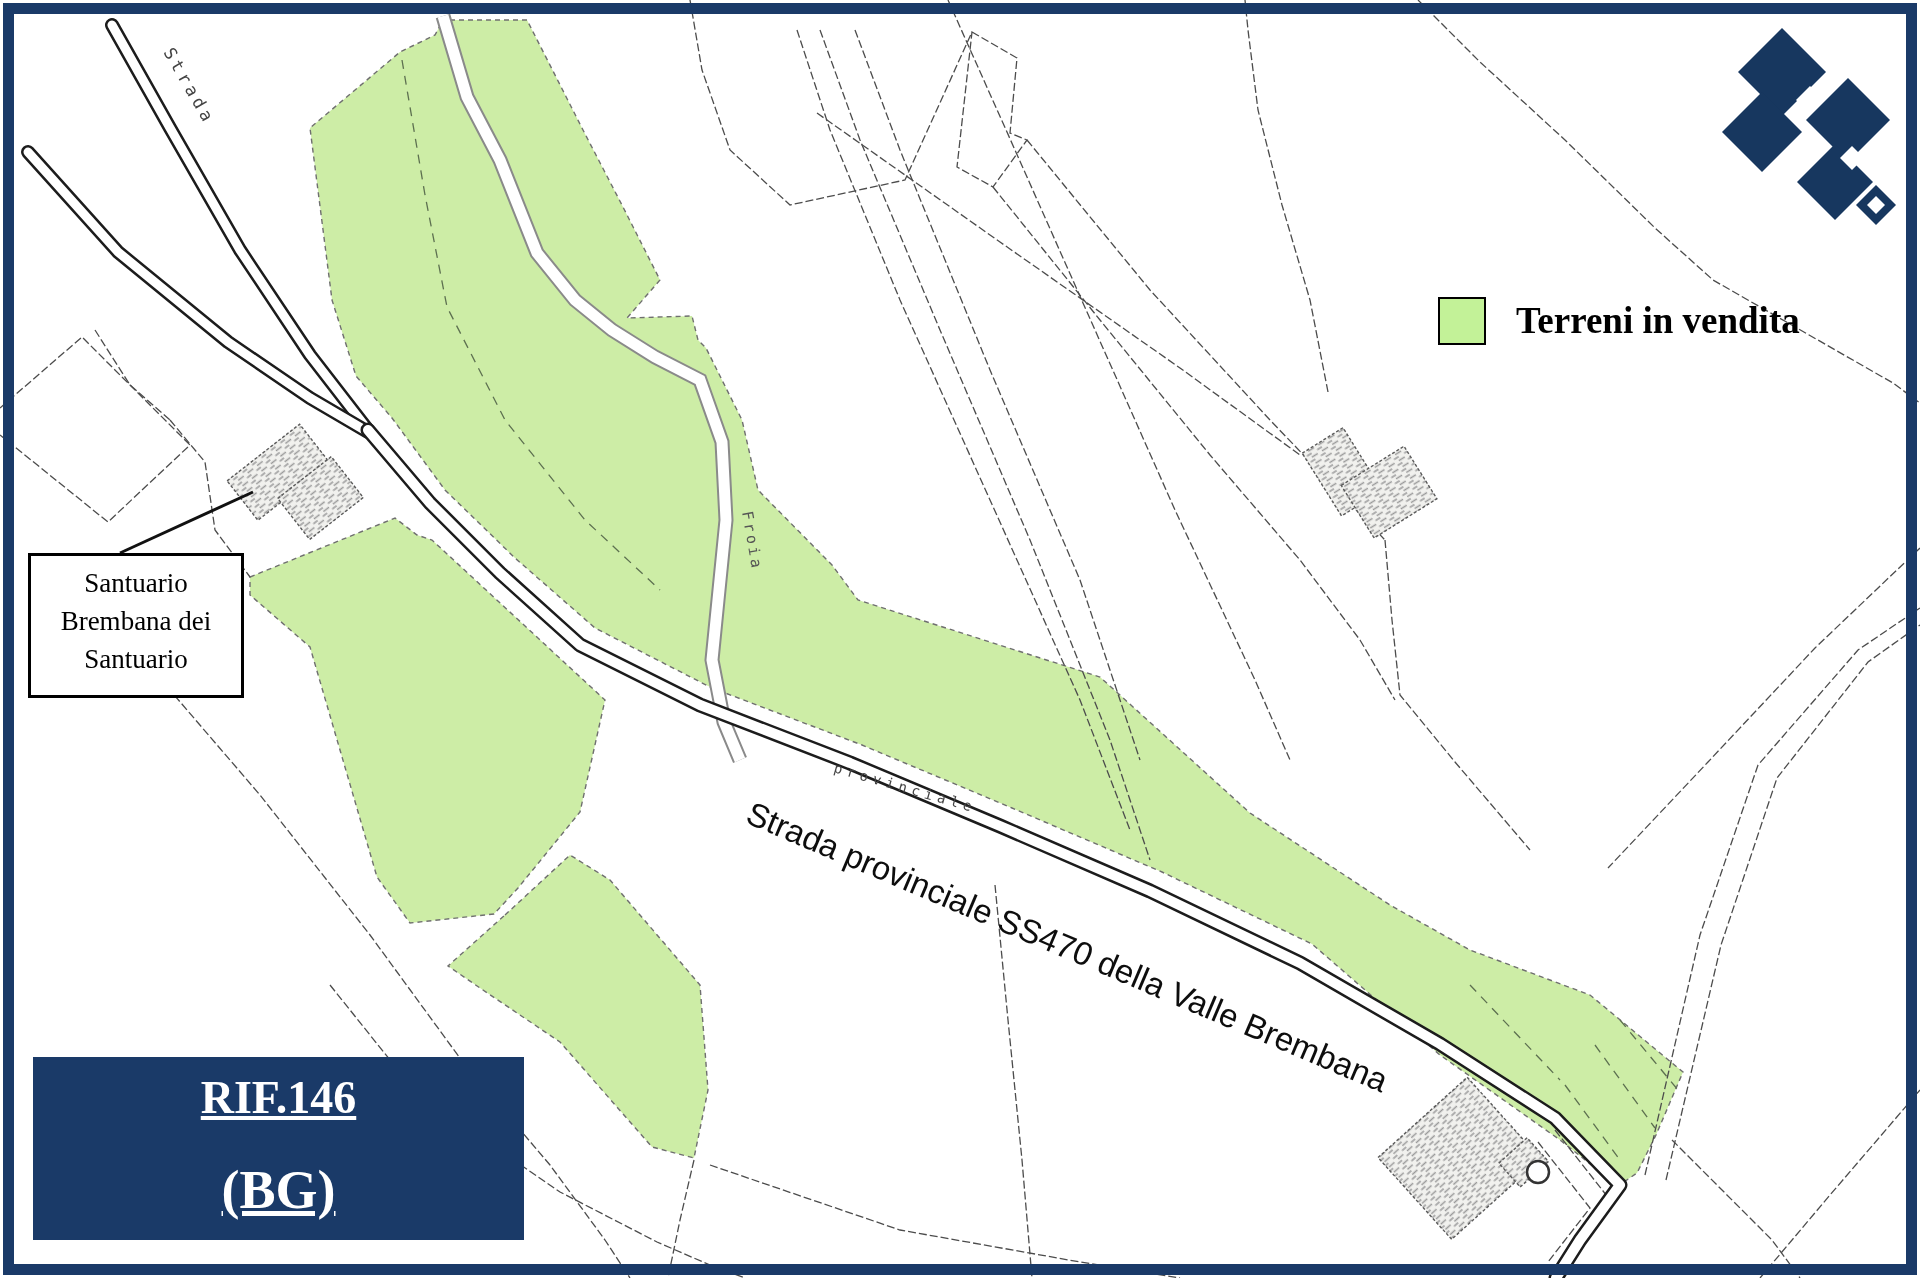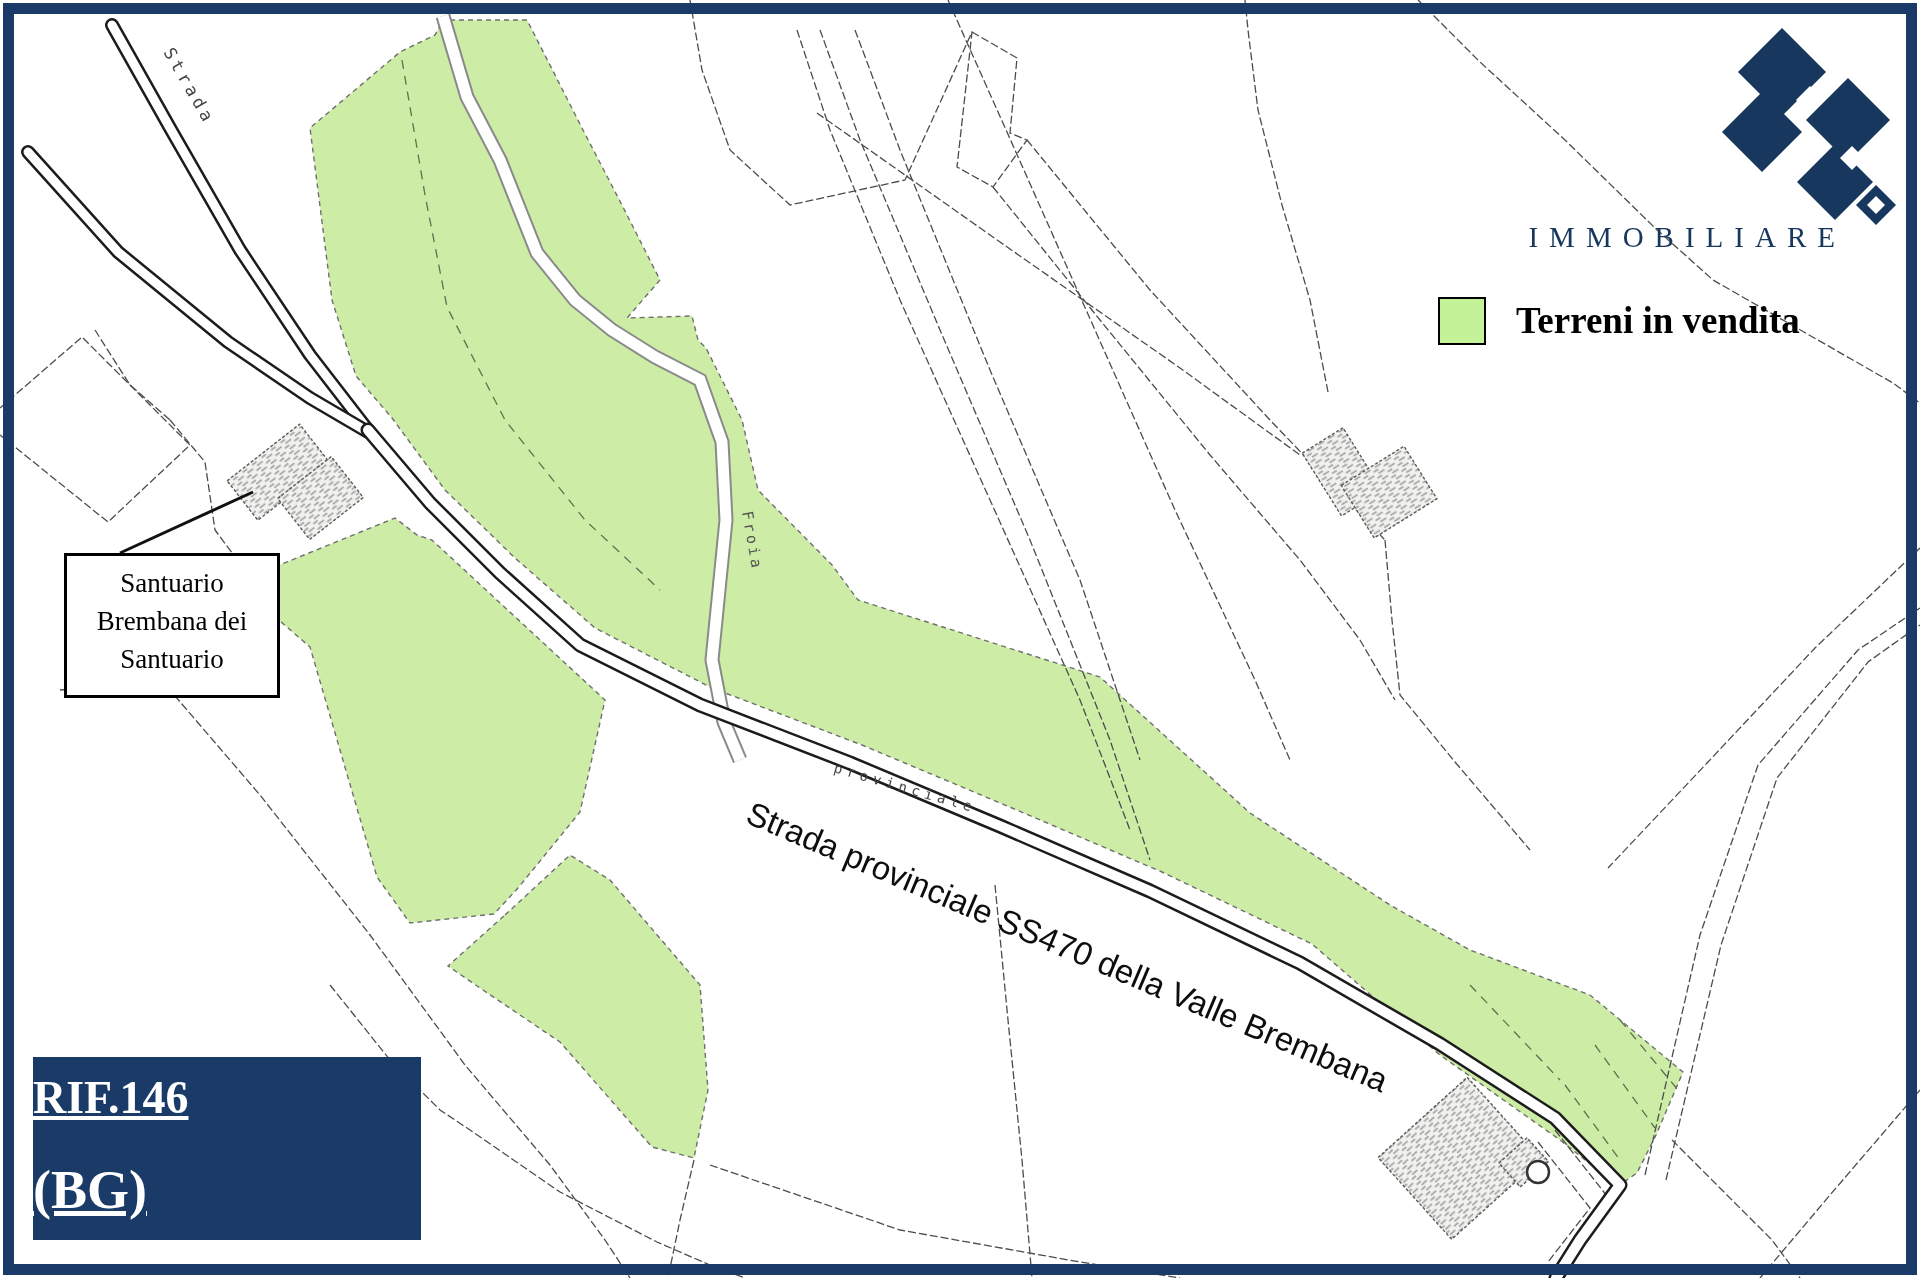--- a/index.html
+++ b/index.html
@@ -34,27 +34,26 @@
     margin-left:30px;font-size:37px;font-weight:bold;color:#000;
     font-family:"Liberation Serif",serif;line-height:48px;white-space:nowrap;
   }
 
   
   #annotation-box{
     position:absolute;left:28px;top:553px;width:210px;height:131px;z-index:3;
     background:#fff;border:3px solid #000;text-align:center;
     font-size:27px;line-height:38px;color:#000;padding-top:8px;
     font-family:"Liberation Serif",serif;
-    margin-left:36px;
   }
 
   
   #ref-box{
-    position:absolute;left:33px;top:1057px;width:388px;height:183px;z-index:3;
-    background:#1a3a68;color:#fff;
+    position:absolute;left:33px;top:1057px;width:491px;height:183px;z-index:3;
+    background:#1a3a68;color:#fff;text-align:center;
     font-family:"Liberation Serif",serif;font-weight:bold;
   }
   #ref-box .l1{font-size:46px;line-height:56px;margin-top:13px;text-decoration:underline;}
   #ref-box .l2{font-size:41px;line-height:56px;text-decoration:underline;}
   #ref-box .l3{font-size:54px;line-height:56px;text-decoration:underline;margin-top:36px;}
 </style>
 </head>
 <body>
 
 <div id="stage">
@@ -173,21 +172,20 @@
       <path d="M1797,182 L1835,144 L1873,182 L1835,220 Z"></path>
       <path d="M1856,205 L1876,185 L1896,205 L1876,225 Z"></path>
     </g>
     <g fill="#ffffff">
       <path d="M1796,100 L1810,86 L1824,100 L1810,114 Z"></path>
       <path d="M1785,150 L1798,137 L1811,150 L1798,163 Z"></path>
       <path d="M1840,158 L1852,146 L1864,158 L1852,170 Z"></path>
       <path d="M1867,205 L1876,196 L1885,205 L1876,214 Z"></path>
     </g>
   </svg>
-  <div id="brand-sub" style="color: rgb(23, 55, 95);">IMMOBILIARE</div>
 
   <div id="legend">
     <div id="legend-swatch" title="Terreni in vendita" style="background: rgb(195, 242, 152);"></div>
     <div id="legend-label">Terreni in vendita</div>
   </div>
 
   <div id="annotation-box">
     <div>Santuario</div>
     <div>Brembana dei</div>
     <div>Santuario</div>

